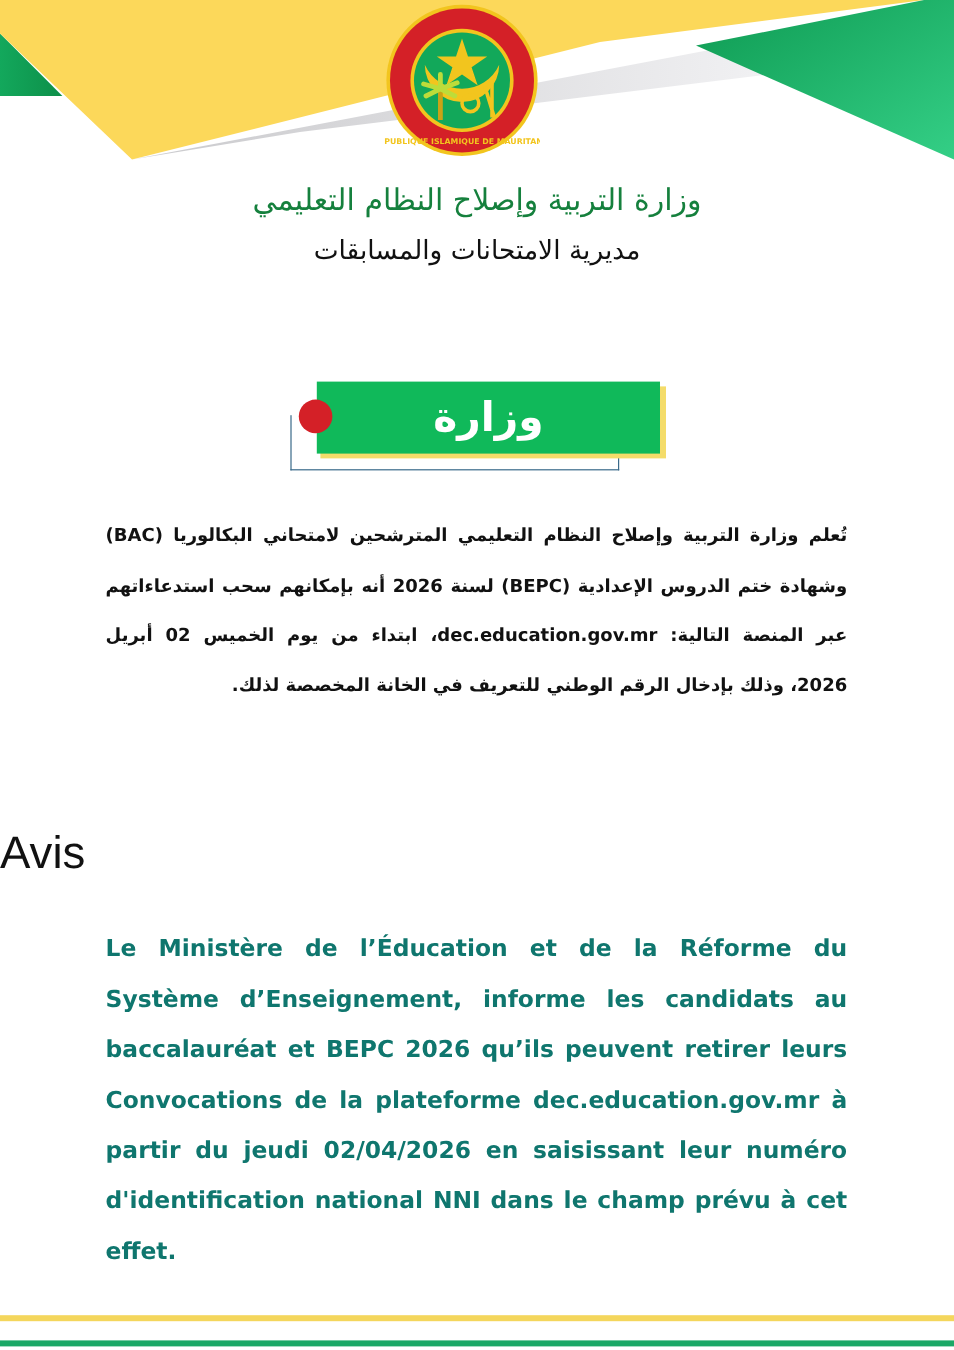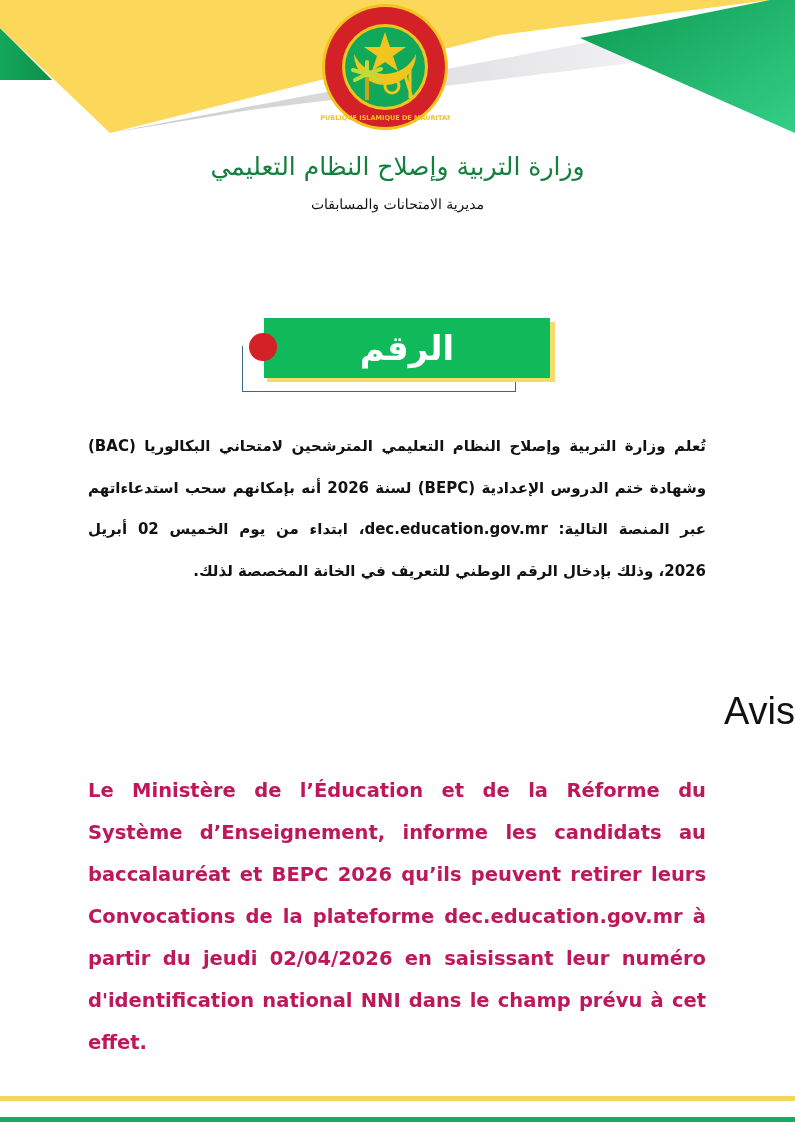--- a/index.html
+++ b/index.html
@@ -14,21 +14,21 @@
 
   .ministry-title {
     position: absolute; left: 0; width: 795px; top: 152px;
     text-align: center; direction: rtl;
     font-family: "DejaVu Serif", serif; font-size: 25px; font-weight: normal;
     color: #15803d;
   }
   .directorate-title {
     position: absolute; left: 0; width: 795px; top: 196px;
     text-align: center; direction: rtl;
-    font-family: "DejaVu Serif", serif; font-size: 14px; color: #111;
+    font-family: "DejaVu Serif", serif; font-size: 22px; color: #111;
   }
 
   .announce-frame {
     position: absolute; left: 242px; top: 346px; width: 274px; height: 46px;
     border-left: 1px solid #3a6a8a; border-bottom: 1px solid #3a6a8a; border-right: 1px solid #3a6a8a;
     box-sizing: border-box;
   }
   .announce-shadow {
     position: absolute; left: 267px; top: 322px; width: 288px; height: 60px;
     background: #f4dc6a;
@@ -49,29 +49,29 @@
   }
 
   .arabic-body {
     position: absolute; left: 88px; top: 426px; width: 618px;
     direction: rtl; text-align: justify; text-align-last: right;
     font-family: "DejaVu Sans", sans-serif; font-weight: bold;
     font-size: 15px; line-height: 41.5px; color: #111;
   }
   .avis-title {
     position: absolute; left: 0; width: 795px; top: 690px;
-    text-align: right;
+    text-align: left;
     font-family: "Liberation Sans", sans-serif; font-size: 38px; font-weight: normal;
     color: #111;
   }
   .french-body {
     position: absolute; left: 88px; top: 770px; width: 618px;
     text-align: justify;
     font-family: "DejaVu Sans", sans-serif; font-weight: bold;
-    font-size: 19.5px; line-height: 42px; color: #be185d;
+    font-size: 19.5px; line-height: 42px; color: #0f766e;
   }
   .footer-yellow {
     position: absolute; left: 0; top: 1096px; width: 795px; height: 5px;
     background: #f4d65c;
   }
   .footer-green {
     position: absolute; left: 0; top: 1117px; width: 795px; height: 5px;
     background: #1aa866;
   }
 </style>
@@ -112,21 +112,21 @@
   <path d="M84,70 l8,26 M90,68 l0,28" stroke="#f2c51e" stroke-width="3"></path>
   <text x="65" y="118" text-anchor="middle" font-family="DejaVu Sans, sans-serif" font-size="6.5" font-weight="bold" fill="#f2c51e">RÉPUBLIQUE ISLAMIQUE DE MAURITANIE</text>
 </svg>
 
 <div class="ministry-title">وزارة التربية وإصلاح النظام التعليمي</div>
 <div class="directorate-title">مديرية الامتحانات والمسابقات</div>
 
 <div class="announce-frame"></div>
 <div class="announce-shadow"></div>
 <div class="announce-box">
-  <span class="announce-label">الرقم</span>
+  <span class="announce-label">وزارة</span>
 </div>
 <div class="announce-dot"></div>
 
 <div class="arabic-body">تُعلم وزارة التربية وإصلاح النظام التعليمي المترشحين لامتحاني البكالوريا (BAC) وشهادة ختم الدروس الإعدادية (BEPC) لسنة 2026 أنه بإمكانهم سحب استدعاءاتهم عبر المنصة التالية: dec.education.gov.mr، ابتداء من يوم الخميس 02 أبريل 2026، وذلك بإدخال الرقم الوطني للتعريف في الخانة المخصصة لذلك.</div>
 
 <div class="avis-title">Avis</div>
 <div class="french-body">Le Ministère de l’Éducation et de la Réforme du Système d’Enseignement, informe les candidats au baccalauréat et BEPC 2026 qu’ils peuvent retirer leurs Convocations de la plateforme dec.education.gov.mr à partir du jeudi 02/04/2026 en saisissant leur numéro d'identification national NNI dans le champ prévu à cet effet.</div>
 
 <div class="footer-yellow"></div>
 <div class="footer-green"></div>

